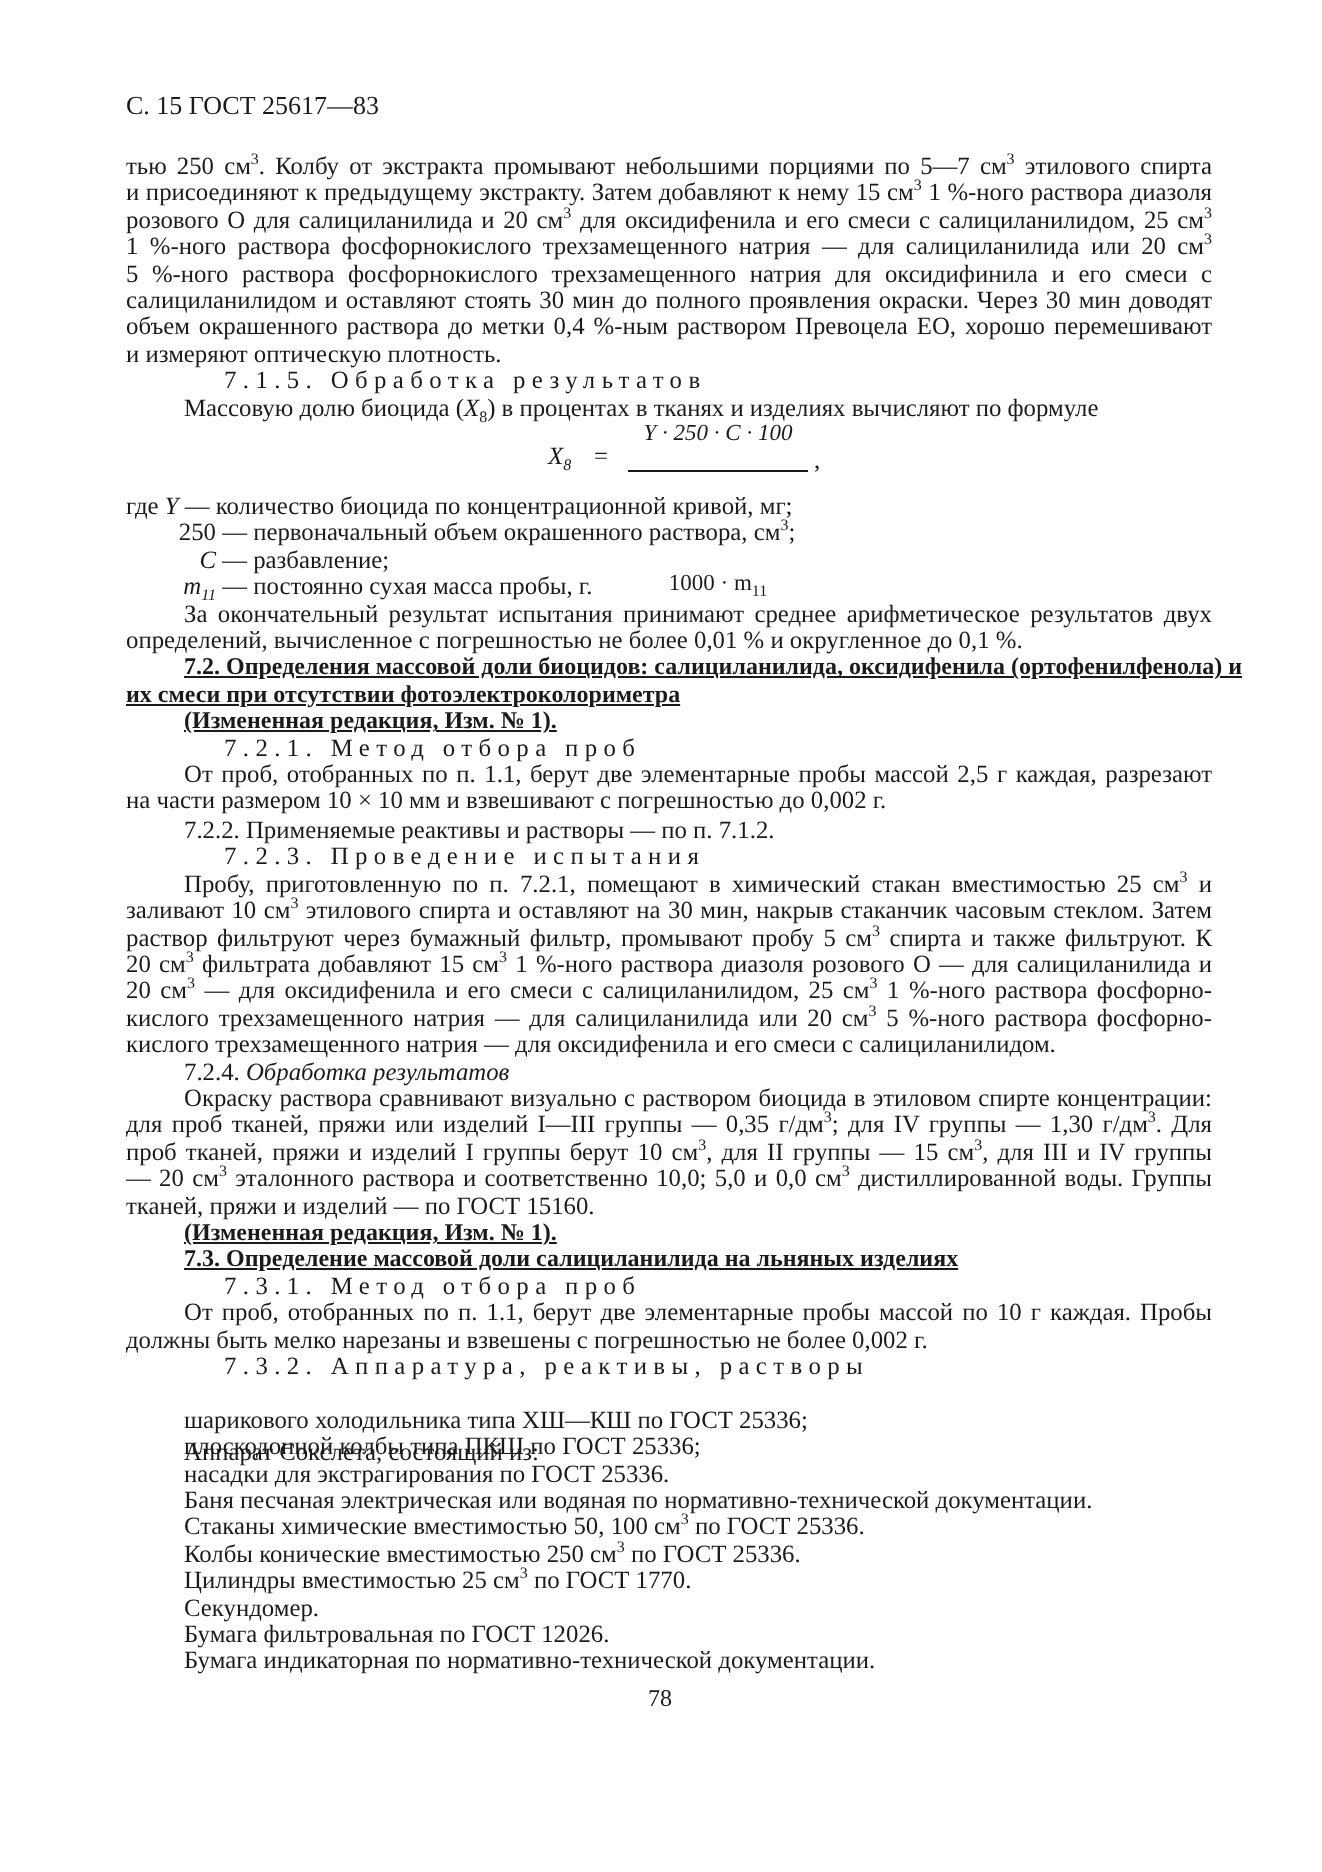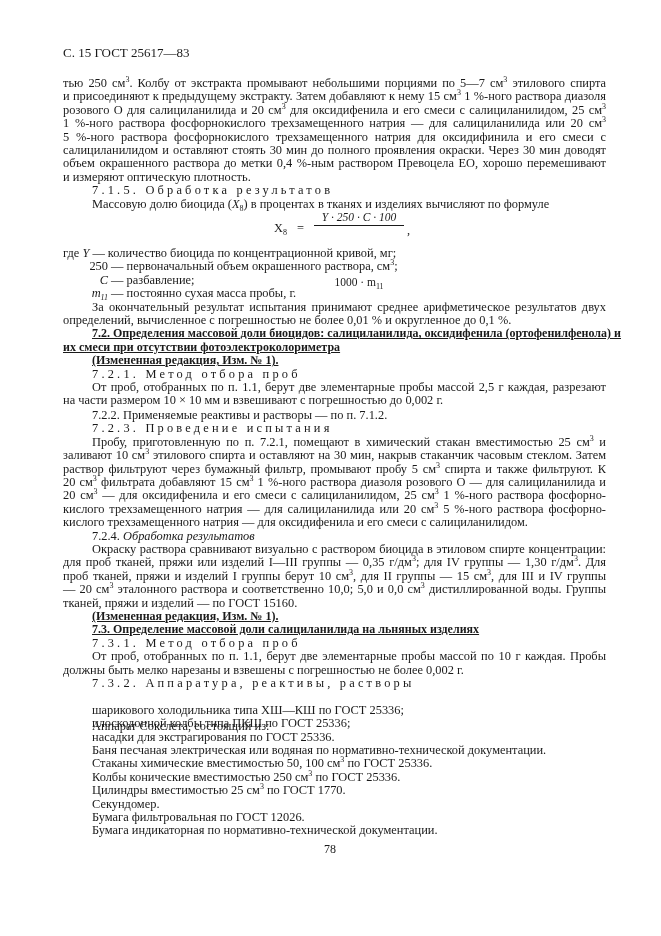--- a/index.html
+++ b/index.html
@@ -4,29 +4,29 @@
 <style>
   html, body { margin:0; padding:0; background:#ffffff; }
   body { width:661px; height:936px; position:relative; overflow:hidden;
          font-family:"Liberation Serif","DejaVu Serif",serif; color:#1a1a1a; }
   .ln { position:absolute; left:63px; width:543px; font-size:12.4px; line-height:14px;
         white-space:nowrap; }
   .j { text-align:justify; text-align-last:justify; }
   .ind { left:92px; width:514px; }
   .b { font-weight:bold;text-decoration:underline; }
   .i { font-style:italic; }
-  .sp { letter-spacing:3.2px; }
+  .sp { letter-spacing:3.2px;margin-left:20px; }
   sup { font-size:8px; vertical-align:5px; line-height:0; }
   sub { font-size:8px; vertical-align:-3px; line-height:0; }
   .hdr { position:absolute; left:63px; top:45px; font-size:13px; font-weight:normal; }
   .formula { position:absolute; left:274px; top:211px; height:40px; width:200px; font-size:12.4px; }
-  .formula .lhs { position:absolute; left:0; top:10px; }
+  .formula .lhs { position:absolute; left:0; top:10px; font-style:italic; }
   .formula .eq { position:absolute; left:23px; top:10px; }
   .formula .frac { position:absolute; left:40px; top:0; width:90px; text-align:center; }
-  .formula .num { display:block; font-size:11.5px; padding-bottom:2px; border-bottom:1px solid #1a1a1a; white-space:nowrap; }
+  .formula .num { display:block; font-size:11.5px; padding-bottom:12px; border-bottom:1px solid #1a1a1a; white-space:nowrap; }
   .formula .den { display:block; font-size:11.5px; padding-top:2px; white-space:nowrap;margin-top:48px; }
   .formula .comma { position:absolute; left:133px; top:12px; }
   .def { position:absolute; font-size:12.4px; line-height:14px; white-space:nowrap; }
   .def .key { display:inline-block; width:45px; text-align:right; }
   .pgnum { position:absolute; left:324px; top:828px; font-size:12px; }
 </style>
 </head>
 <body>
 
 <div class="hdr">С. 15 ГОСТ 25617—83</div>

